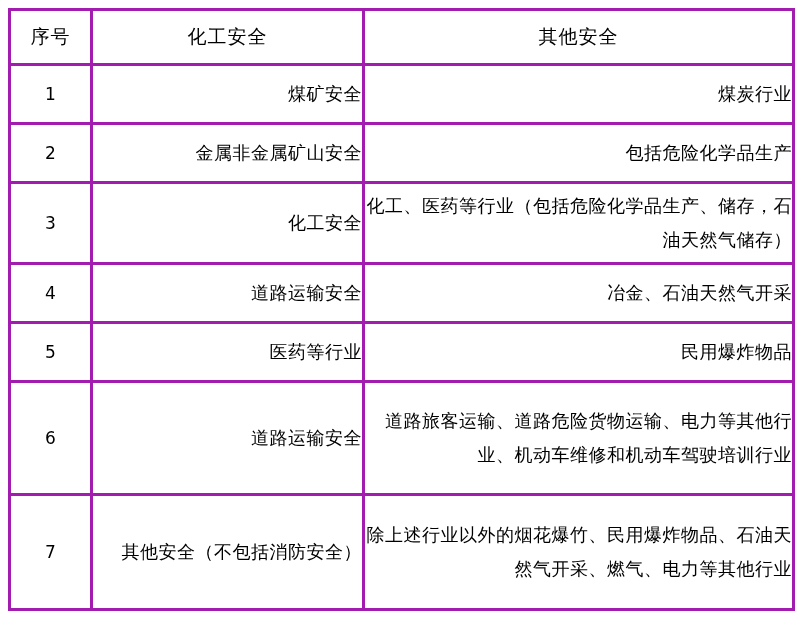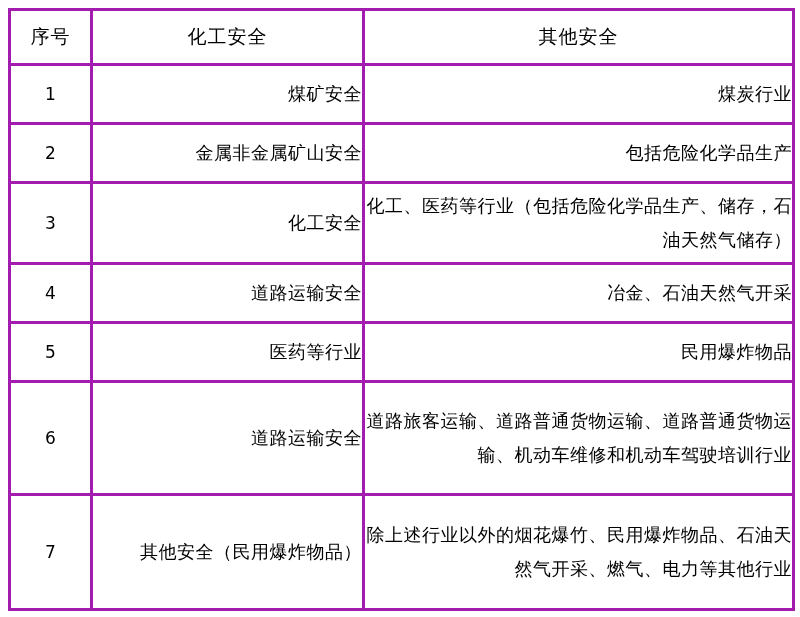--- a/index.html
+++ b/index.html
@@ -101,22 +101,22 @@
         <td class="cell-text">冶金、石油天然气开采</td>
       </tr>
       <tr class="row-5">
         <td class="cell-no">5</td>
         <td class="cell-text">医药等行业</td>
         <td class="cell-text">民用爆炸物品</td>
       </tr>
       <tr class="row-6">
         <td class="cell-no">6</td>
         <td class="cell-text">道路运输安全</td>
-        <td class="cell-text">道路旅客运输、道路普通货物运输、道路普通货物运输、机动车维修和机动车驾驶培训行业</td>
+        <td class="cell-text">道路旅客运输、道路危险货物运输、电力等其他行业、机动车维修和机动车驾驶培训行业</td>
       </tr>
       <tr class="row-7">
         <td class="cell-no">7</td>
-        <td class="cell-text">其他安全（民用爆炸物品）</td>
+        <td class="cell-text">其他安全（不包括消防安全）</td>
         <td class="cell-text">除上述行业以外的烟花爆竹、民用爆炸物品、石油天然气开采、燃气、电力等其他行业</td>
       </tr>
     </tbody>
   </table>
 </div>
 
 </body></html>

